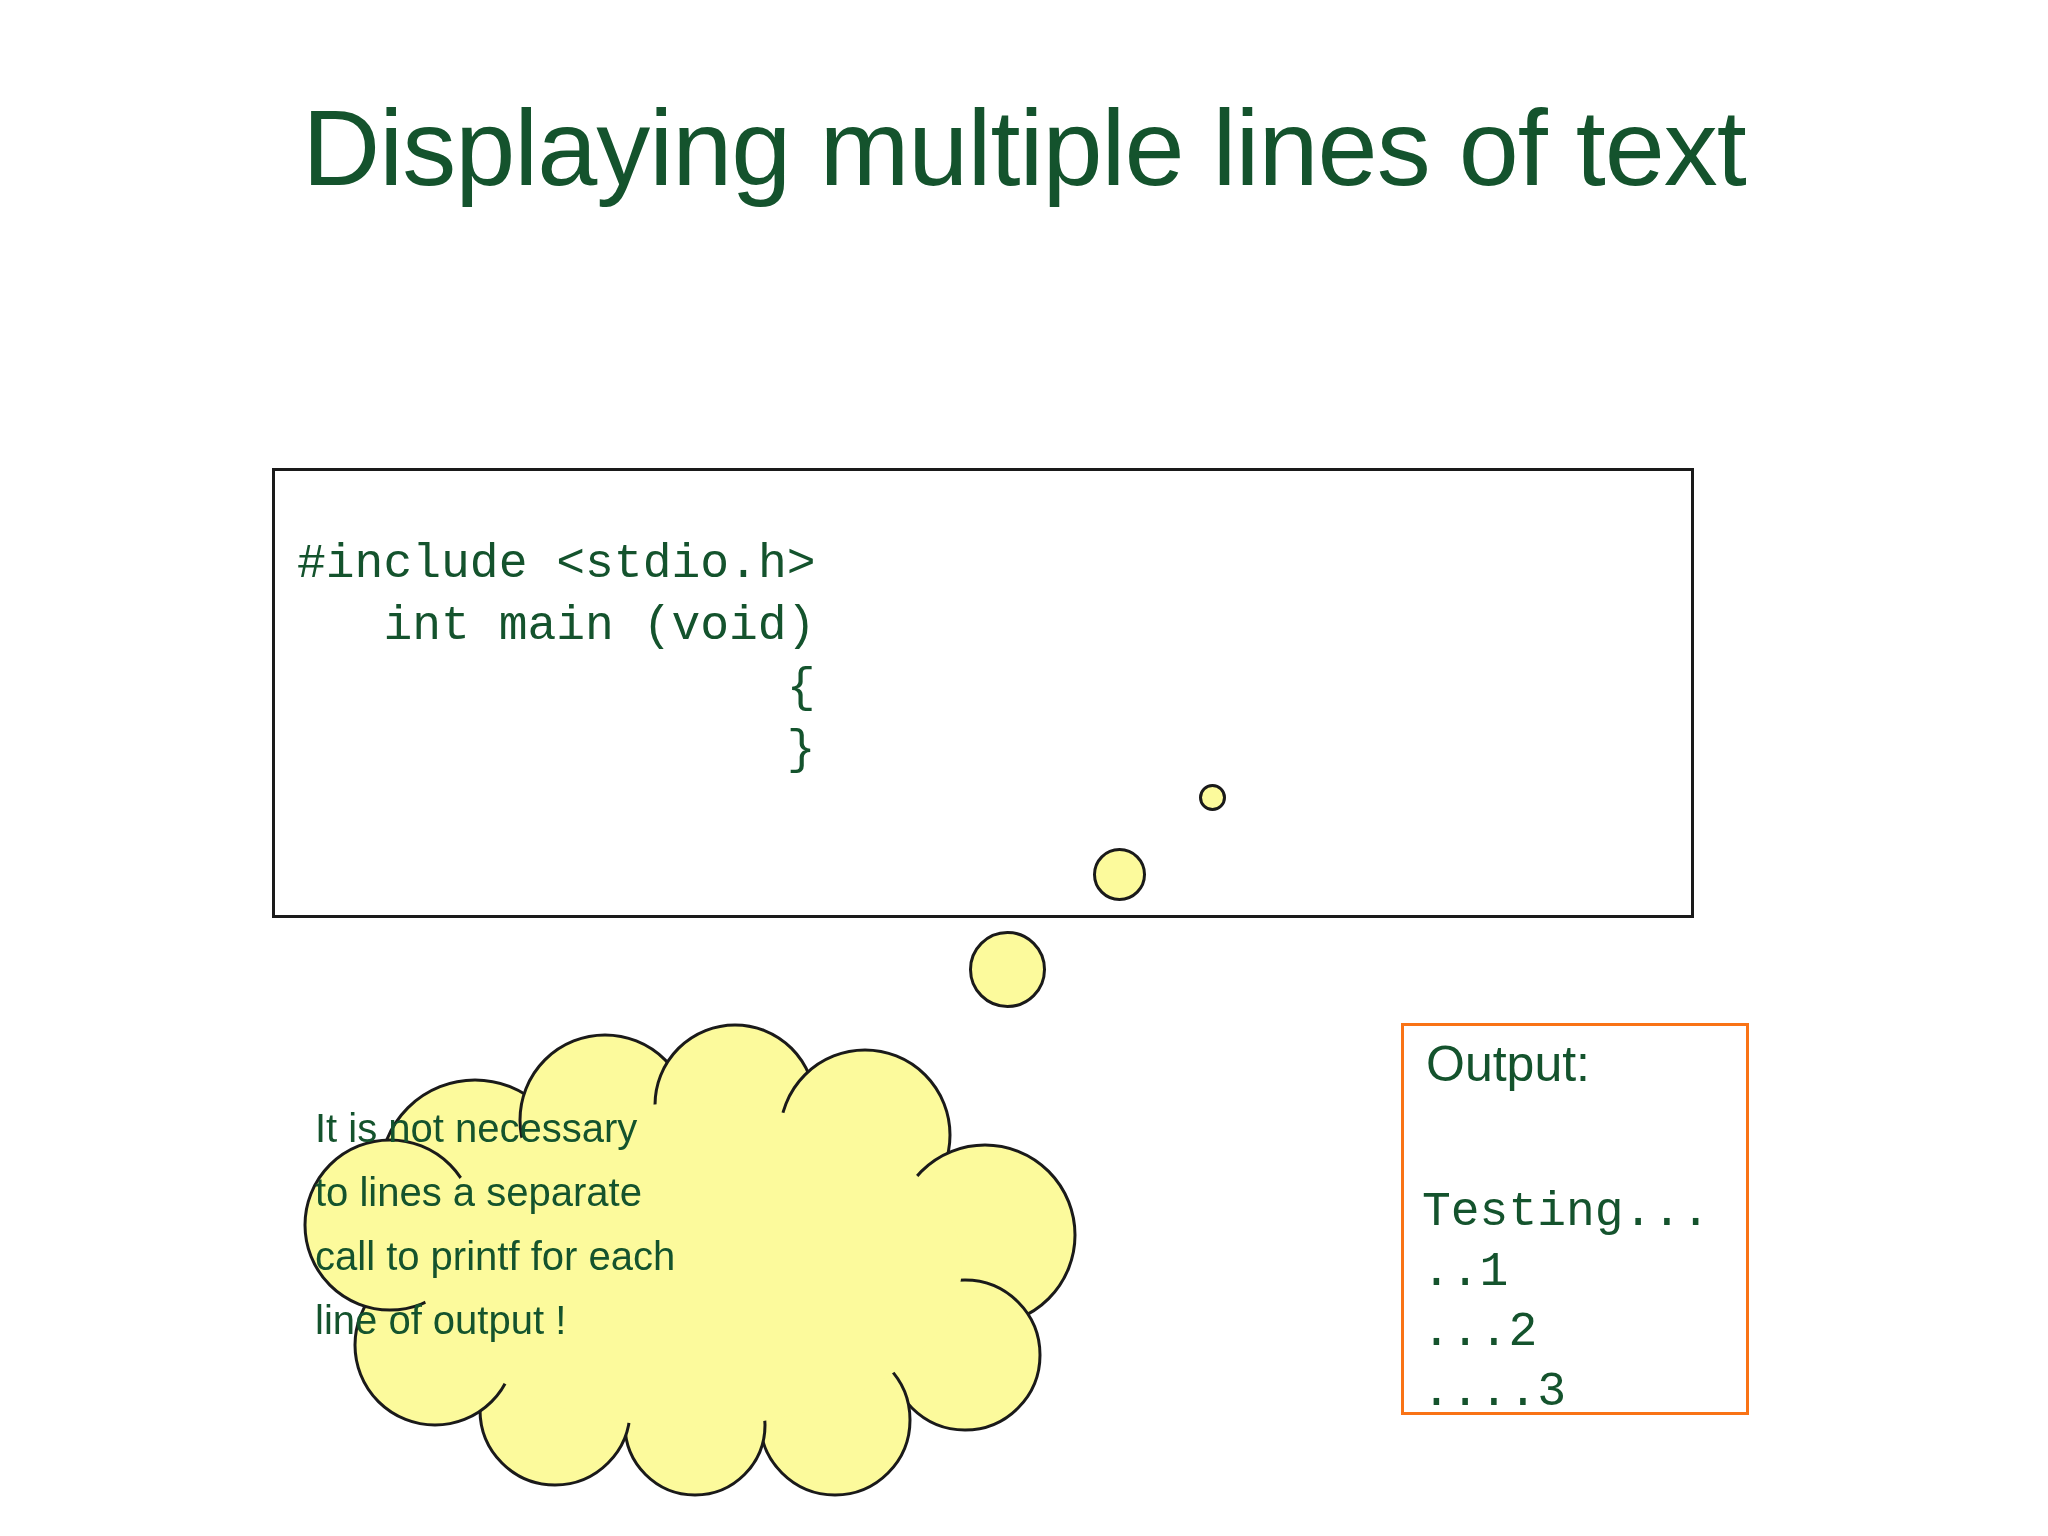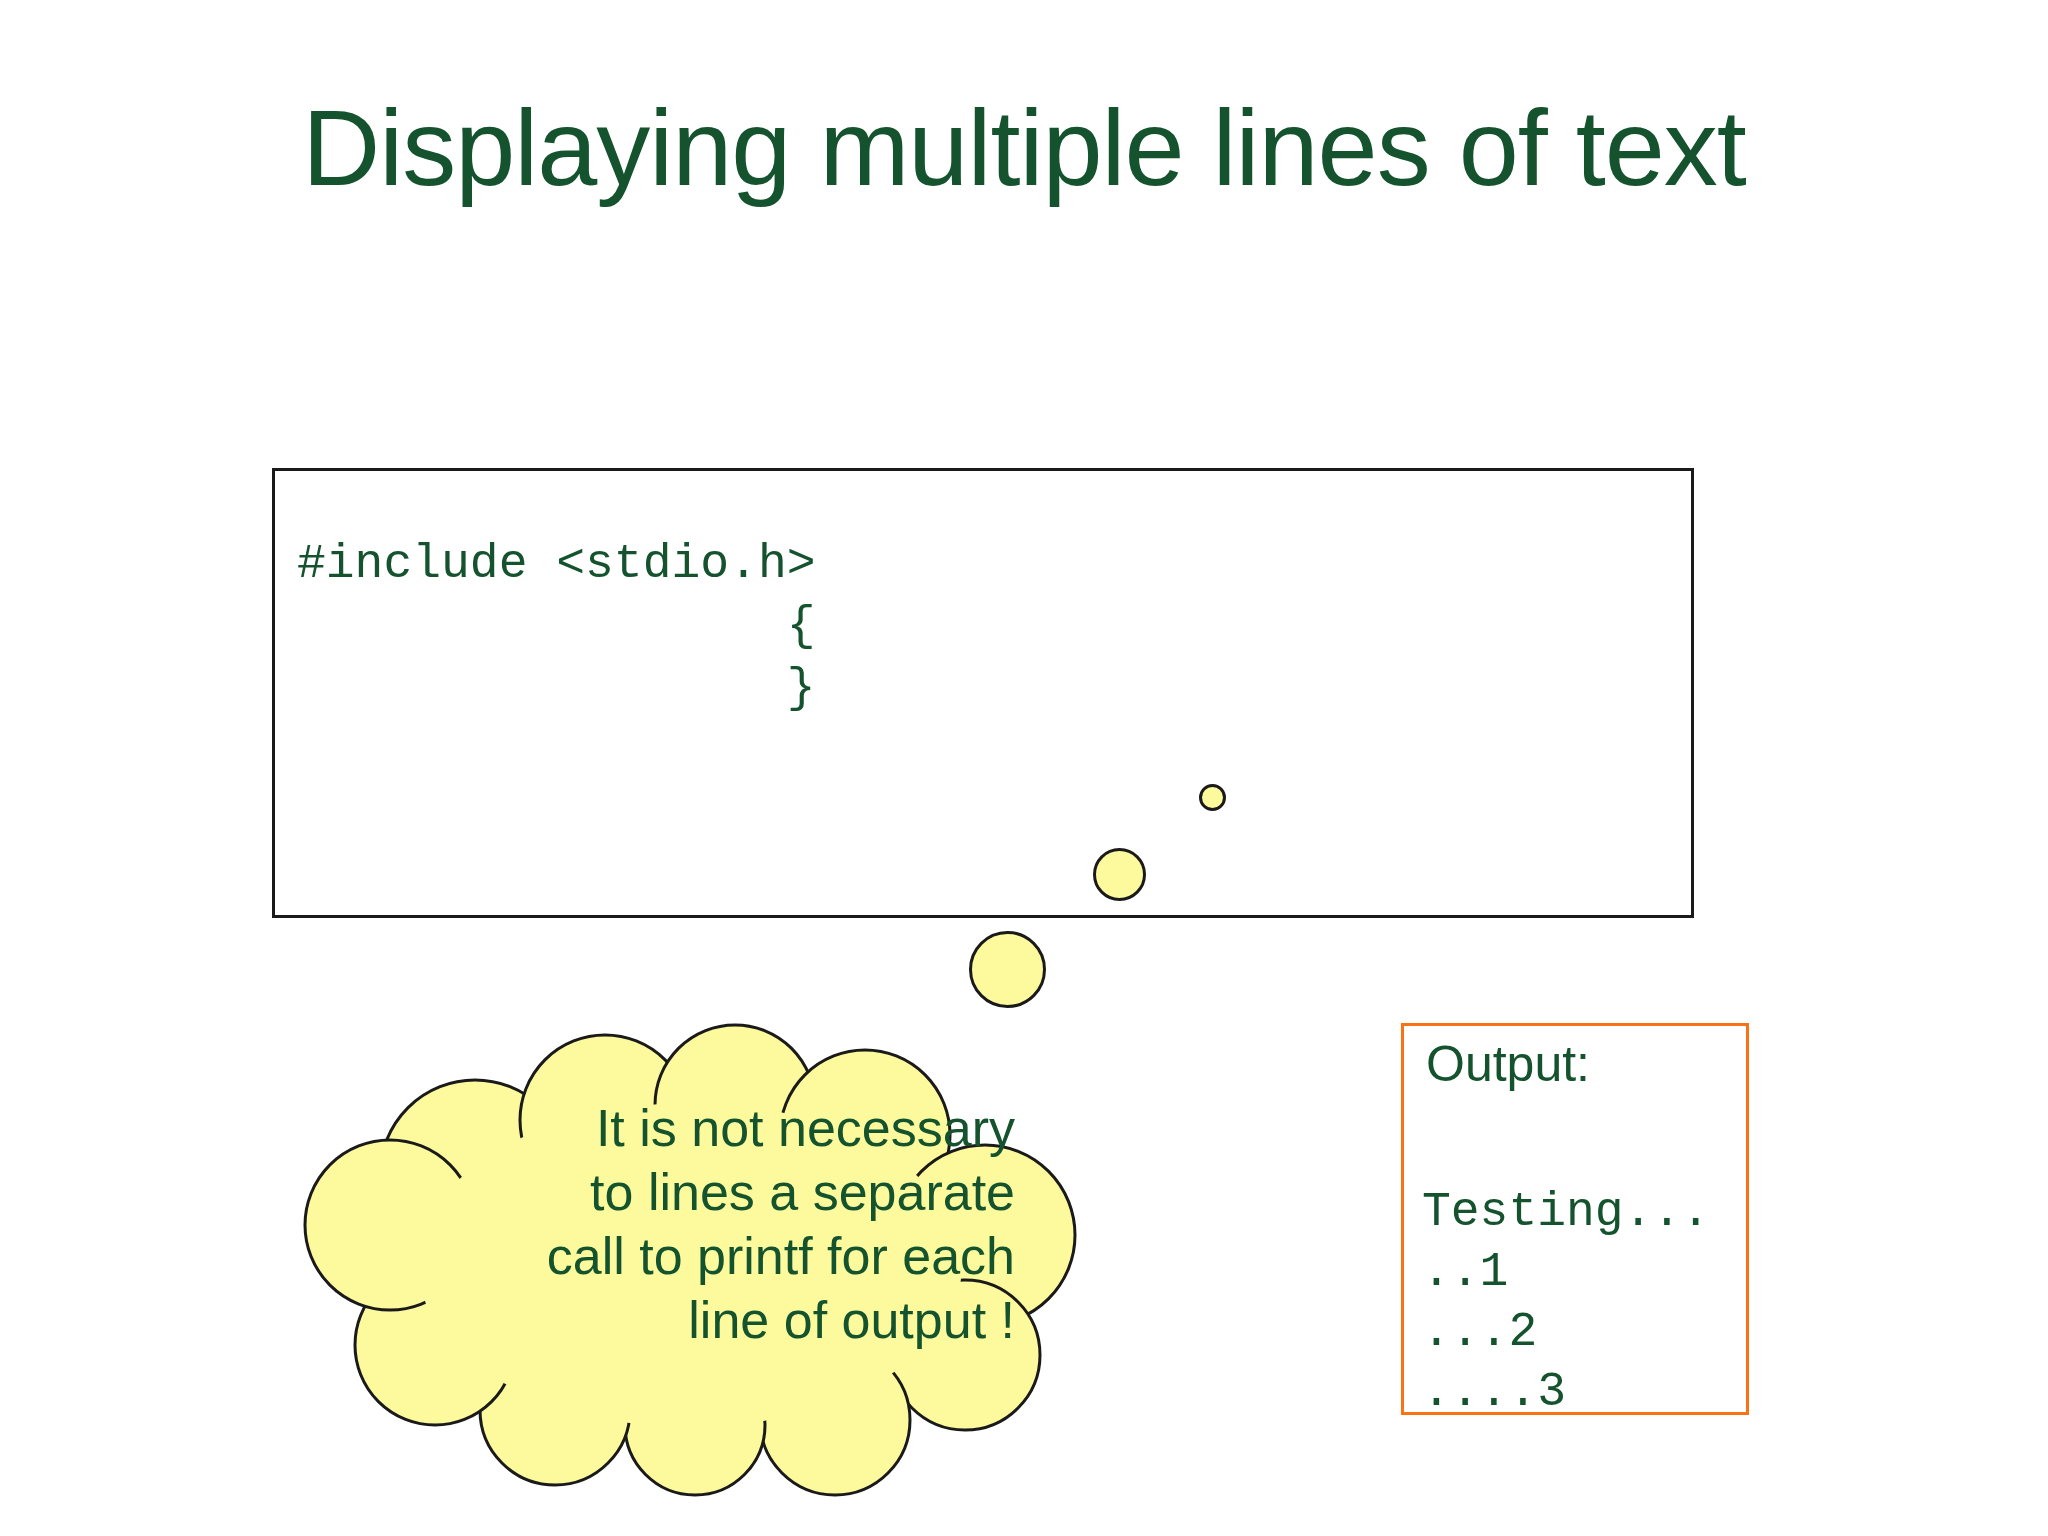--- a/index.html
+++ b/index.html
@@ -66,22 +66,22 @@
     top: 1025px;
     width: 775px;
     height: 470px;
     overflow: visible;
   }
   .bubble-text {
     position: absolute;
     left: 315px;
     top: 1096px;
     width: 700px;
-    text-align: right;
-    font-size: 52px;
+    text-align: left;
+    font-size: 40px;
     line-height: 64px;
     font-weight: 400;
   }
   .output-box {
     position: absolute;
     left: 1401px;
     top: 1023px;
     width: 348px;
     height: 392px;
     border: 3px solid #f97316;
@@ -110,20 +110,21 @@
 </head>
 <body>
 
 <div id="slide">
 
   <div class="title">Displaying multiple lines of text</div>
 
   <div class="code-box">
     <div class="code-text">
       <div class="code-line">#include &lt;stdio.h&gt;</div>
+      <div class="code-line">int main (void)</div>
       <div class="code-line">{</div>
       <div class="code-line">}</div>
     </div>
   </div>
 
   <div class="trail-circle trail-small"></div>
   <div class="trail-circle trail-medium"></div>
   <div class="trail-circle trail-large"></div>
 
   <svg class="cloud-svg" viewBox="0 0 775 470" xmlns="http://www.w3.org/2000/svg">

